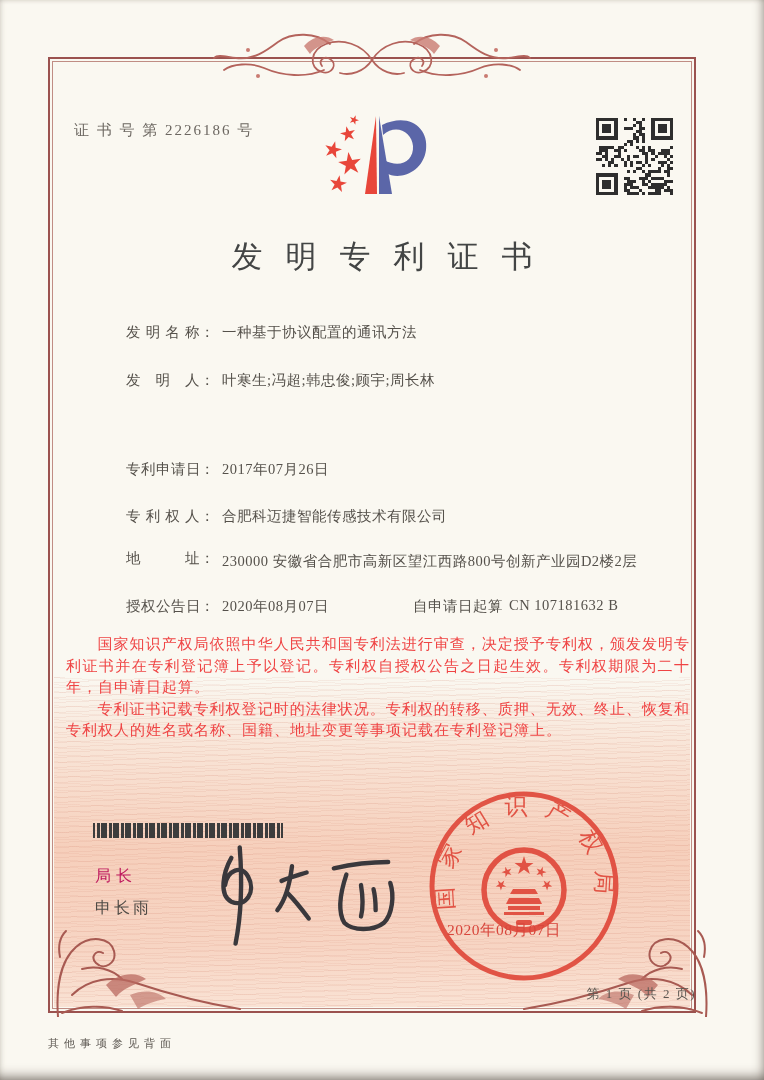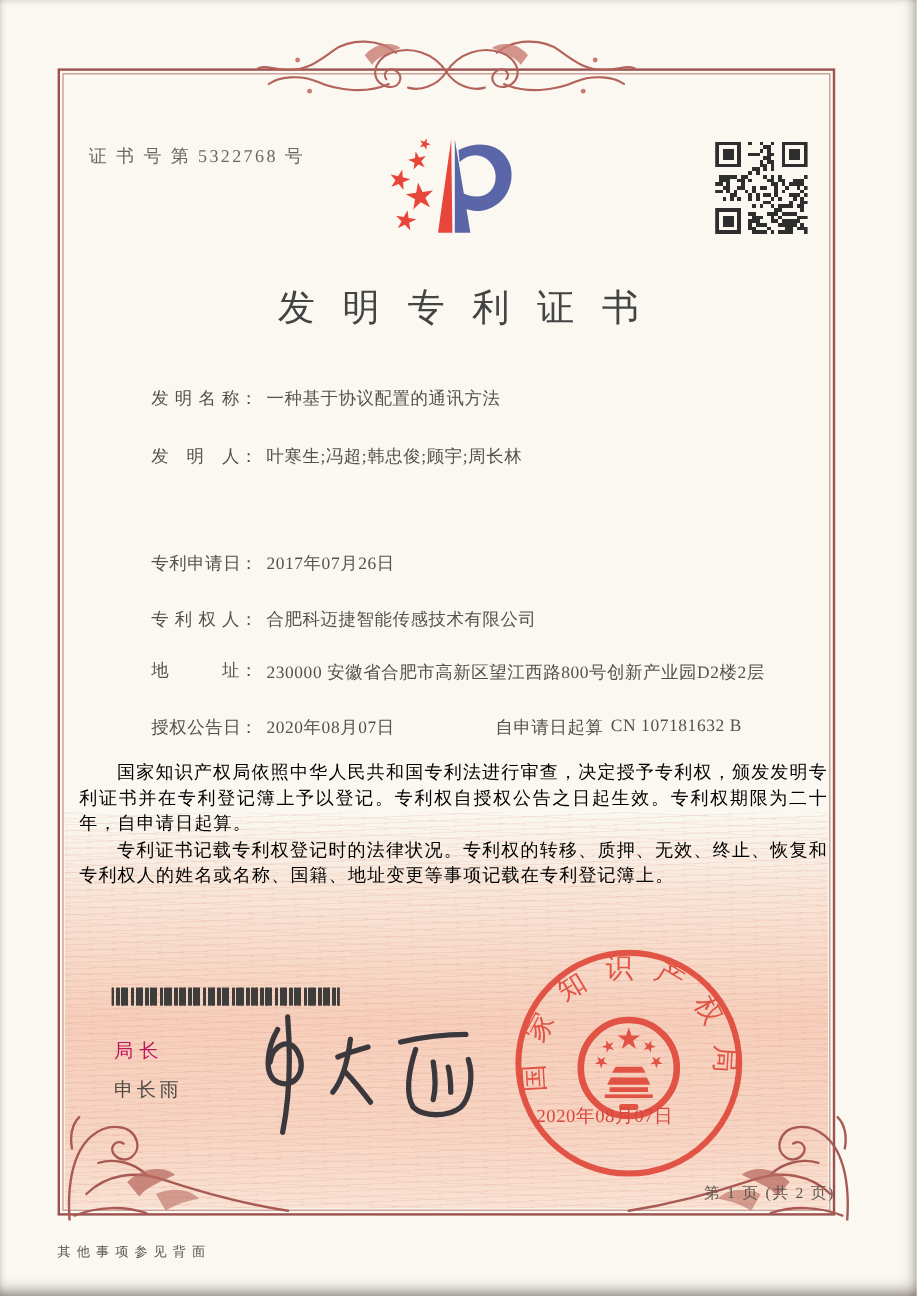--- a/index.html
+++ b/index.html
@@ -26,21 +26,21 @@
   .qr{position:absolute;left:596px;top:118px;}
   .title{position:absolute;left:0;top:236px;width:764px;text-align:center;
          font-size:31px;color:#434545;letter-spacing:23px;padding-left:23px;box-sizing:border-box;}
   .row{position:absolute;left:86px;font-size:14.5px;color:#55514b;letter-spacing:.5px;white-space:nowrap;}
   .lab{display:inline-block;width:74px;text-align:justify;text-align-last:justify;vertical-align:top;margin-left:40px;}
   .col{vertical-align:top;}
   .val{margin-left:7px;vertical-align:top;}
   .row-address .val{display:inline-block;white-space:normal;width:520px;line-height:25px;
                     padding-left:28px;text-indent:-28px;box-sizing:content-box;}
   .grp2{position:absolute;left:287px;top:0;white-space:nowrap;}
-  .paras{position:absolute;left:66px;top:634px;width:624px;color:#000000;}
+  .paras{position:absolute;left:66px;top:634px;width:624px;color:#ef4444;}
   .paras p{margin:0;font-size:15px;line-height:21.6px;letter-spacing:1px;
            text-align:justify;text-indent:2.1em;}
   .barcode{position:absolute;left:93px;top:823px;width:190px;height:15px;
     background-image:
       repeating-linear-gradient(90deg,#3d3d3d 0 2px,transparent 2px 4px),
       repeating-linear-gradient(90deg,#3d3d3d 0 1px,transparent 1px 6px),
       repeating-linear-gradient(90deg,transparent 0 9px,#3d3d3d 9px 12px);}
   .director-title{position:absolute;left:95px;top:866px;font-size:16px;letter-spacing:5px;color:#be185d;}
   .director-name{position:absolute;left:95px;top:898px;font-size:16px;letter-spacing:3px;color:#4e4a45;}
   .signature{position:absolute;left:200px;top:843px;}
@@ -98,21 +98,21 @@
       <path d="M6,92 C4,64 8,36 24,22 C38,10 58,12 62,26 C65,38 52,46 44,38 C38,32 44,24 51,28"></path>
       <path d="M20,70 C36,54 60,50 84,58 C108,66 150,78 188,84"></path>
       <path d="M30,44 C44,40 60,44 70,54"></path>
       <path d="M10,88 C30,80 52,80 70,86"></path>
       <path d="M8,32 C6,22 8,12 14,6"></path>
     </g>
     <path d="M54,60 C66,48 84,46 94,54 C82,60 70,64 64,72 Z" fill="#b96a60" opacity=".75"></path>
     <path d="M78,70 C92,64 106,66 114,74 C102,76 92,80 86,84 Z" fill="#b96a60" opacity=".6"></path>
   </svg>
 
-  <div class="cert-no">证 书 号 第 5322768 号</div>
+  <div class="cert-no">证 书 号 第 2226186 号</div>
 
   <svg class="logo" width="125" height="98" viewBox="0 0 125 98">
     <polygon points="66,8 55,86 67,86" fill="#e8463a"></polygon>
     <polygon points="69,8 69,86 82,86" fill="#5b66a8"></polygon>
     <path d="M72,17 C99,4 119,20 116,42 C113,64 90,73 76,65 L74,52 C90,61 104,53 103,38 C102,24 86,15 73,27 Z" fill="#5b66a8"></path>
     <g fill="#e8463a">
       <use href="#star" transform="translate(44,12) scale(5) rotate(20)"></use>
       <use href="#star" transform="translate(38,26) scale(8) rotate(-12)"></use>
       <use href="#star" transform="translate(23,42) scale(9) rotate(14)"></use>
       <use href="#star" transform="translate(40,56) scale(12) rotate(-8)"></use>

